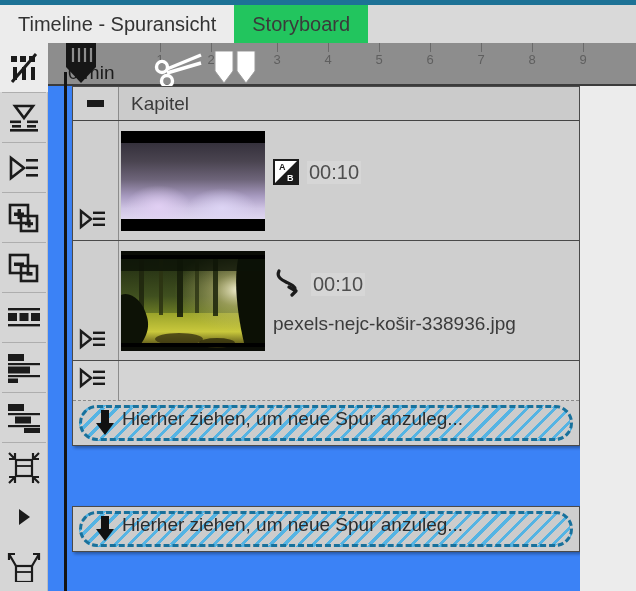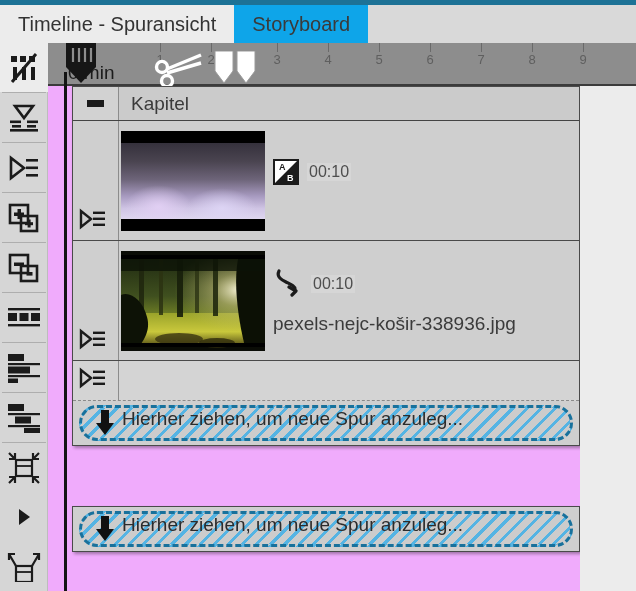--- a/index.html
+++ b/index.html
@@ -21,21 +21,21 @@
   .tabbar {
     position: absolute; left: 0; top: 5px; width: 636px; height: 38px;
     background: #d9d9d9;
     display: flex; align-items: stretch;
   }
   .tab {
     display: flex; align-items: center;
     padding: 0 18px;
     font-size: 20px; color: #3a3a3a;
     white-space: nowrap;
-    background: #0ea5e9;
+    background: #22c55e;
   }
   .tab.active { background: #ececec; color: #333; }
 
   
   .toolrail {
     position: absolute; left: 0; top: 43px; width: 48px; height: 548px;
     background: #d6d6d6;
     border-right: 1px solid #bdbdbd;
   }
   .tool {
@@ -79,21 +79,21 @@
     background: #141414; z-index: 5;
   }
   
   .scissors { position: absolute; left: 105px; top: 6px; z-index: 6; }
   .splitmark { position: absolute; left: 165px; top: 8px; z-index: 6; }
 
   
   .tlbody {
     position: absolute; left: 48px; top: 86px;
     width: 532px; height: 505px;
-    background: #f0abfc;
+    background: #3b82f6;
     overflow: hidden;
     text-decoration: underline;
   }
   .panel {
     position: absolute; left: 24px; top: 0;
     width: 508px;
     background: #cfcfcf;
     border: 1px solid #4a4a4a;
     box-shadow: 2px 2px 3px rgba(0,0,0,0.33);
   }
@@ -146,21 +146,21 @@
       radial-gradient(ellipse 48px 28px at 70% 86%, rgba(222,214,246,0.9), rgba(222,214,246,0) 72%),
       linear-gradient(to bottom, #35313c 0%, #4a4450 24%, #6d6479 48%, #a79ac0 70%, #cfc4e4 86%, #ded6ef 100%);
   }
   .th2 { background: #0a0c06; }
   .clipmeta {
     position: absolute; left: 200px; top: 0; right: 6px; height: 100%;
   }
   .metaline {
     position: absolute; display: flex; align-items: center; gap: 8px;
   }
-  .dur { font-size: 16px; color: #4e4e4e; background: #d6d6d6; padding: 0 2px; }
+  .dur { font-size: 20px; color: #4e4e4e; background: #d6d6d6; padding: 0 2px; }
   .fname { font-size: 19px; color: #3b3b3b; white-space: nowrap; }
   .ab-ic { width: 26px; height: 26px; }
 
   
   .emptyrow {
     position: relative; height: 40px; background: #d4d4d4;
     border-bottom: 1px dashed #8a8a8a; display: flex;
   }
   .emptyrow .row-gutter { background: #d4d4d4; }
   .emptyrow .arrowic { position: absolute; left: 6px; top: 6px; }

